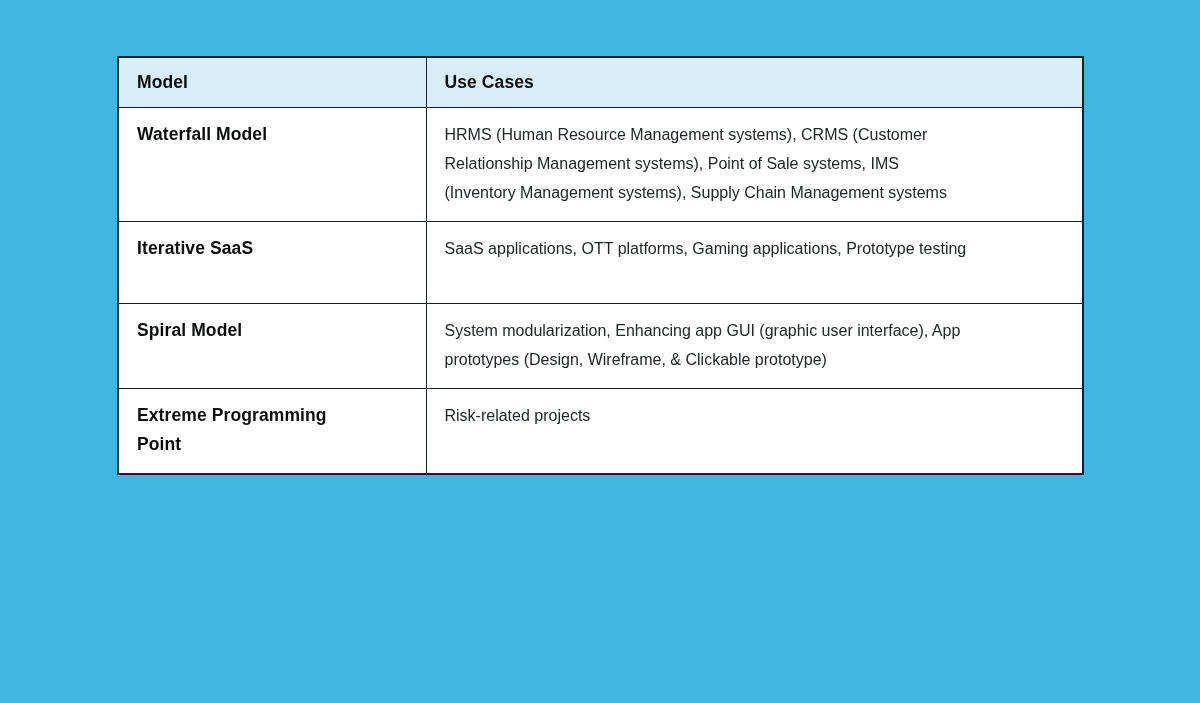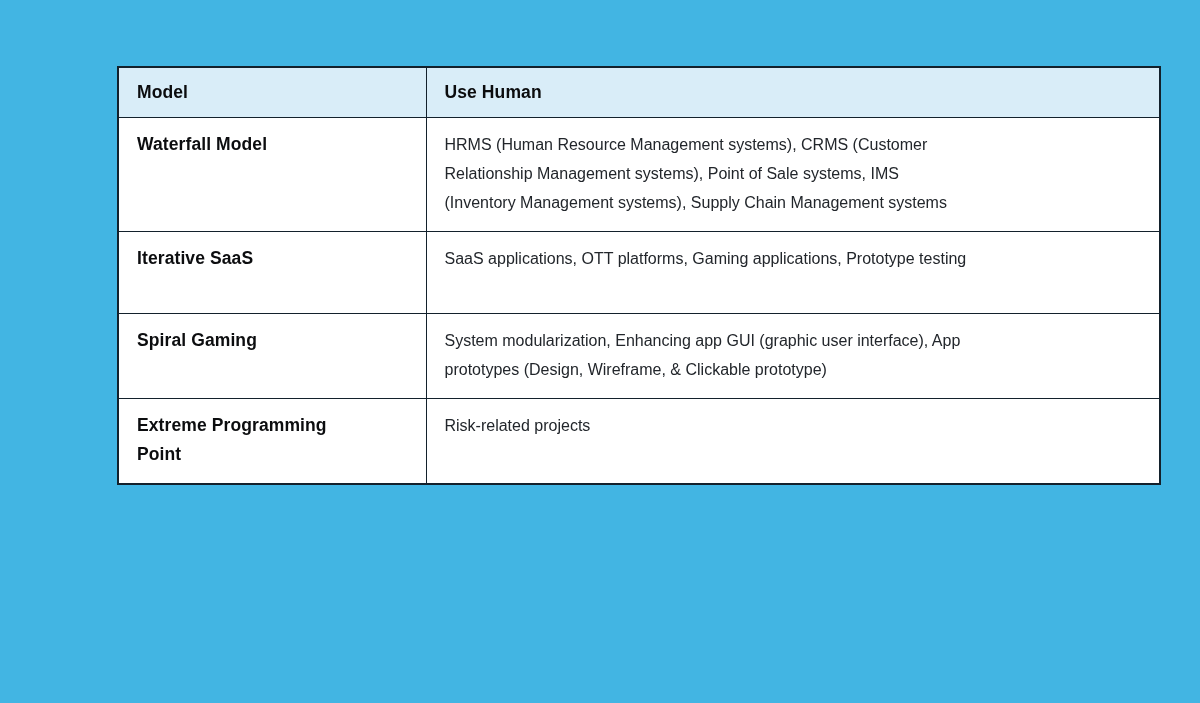--- a/index.html
+++ b/index.html
@@ -13,22 +13,22 @@
   *{margin:0;padding:0;box-sizing:border-box;}
   html,body{width:1200px;height:703px;overflow:hidden;}
   body{
     background:var(--page-bg);
     font-family:"Liberation Sans", sans-serif;
     position:relative;
   }
   .table-wrap{
     position:absolute;
     left:117px;
-    top:66px;
-    width:1044px;
+    top:56px;
+    width:967px;
   }
   table{
     width:100%;
     border-collapse:collapse;
     background:var(--cell-bg);
     border:2px solid var(--border);
     table-layout:fixed;
   }
   th,td{
     border:1px solid var(--border);
@@ -70,36 +70,36 @@
 
 <div class="table-wrap">
   <table>
     <colgroup>
       <col class="model-col">
       <col class="usecases-col">
     </colgroup>
     <thead>
       <tr>
         <th>Model</th>
-        <th>Use Human</th>
+        <th>Use Cases</th>
       </tr>
     </thead>
     <tbody id="table-body">
         <tr class="row-0">
           <td class="model-cell">Waterfall Model</td>
           <td class="usecases-cell">HRMS (Human Resource Management systems), CRMS (Customer
 Relationship Management systems), Point of Sale systems, IMS
 (Inventory Management systems), Supply Chain Management systems</td>
         </tr>
         <tr class="row-2">
           <td class="model-cell">Iterative SaaS</td>
           <td class="usecases-cell">SaaS applications, OTT platforms, Gaming applications, Prototype testing</td>
         </tr>
         <tr class="row-4">
-          <td class="model-cell">Spiral Gaming</td>
+          <td class="model-cell">Spiral Model</td>
           <td class="usecases-cell">System modularization, Enhancing app GUI (graphic user interface), App
 prototypes (Design, Wireframe, &amp; Clickable prototype)</td>
         </tr>
         <tr class="row-5">
           <td class="model-cell">Extreme Programming
 Point</td>
           <td class="usecases-cell">Risk-related projects</td>
         </tr>
       </tbody>
   </table>

